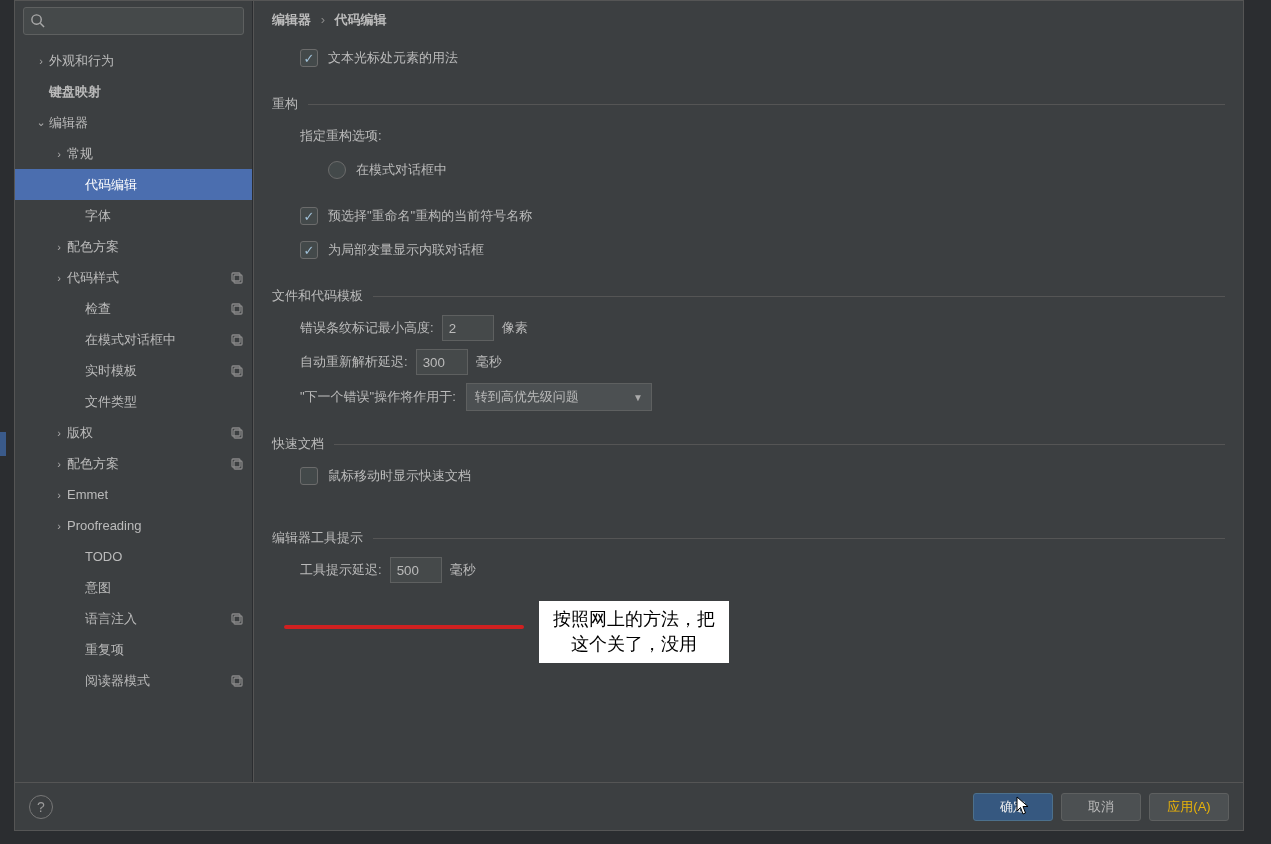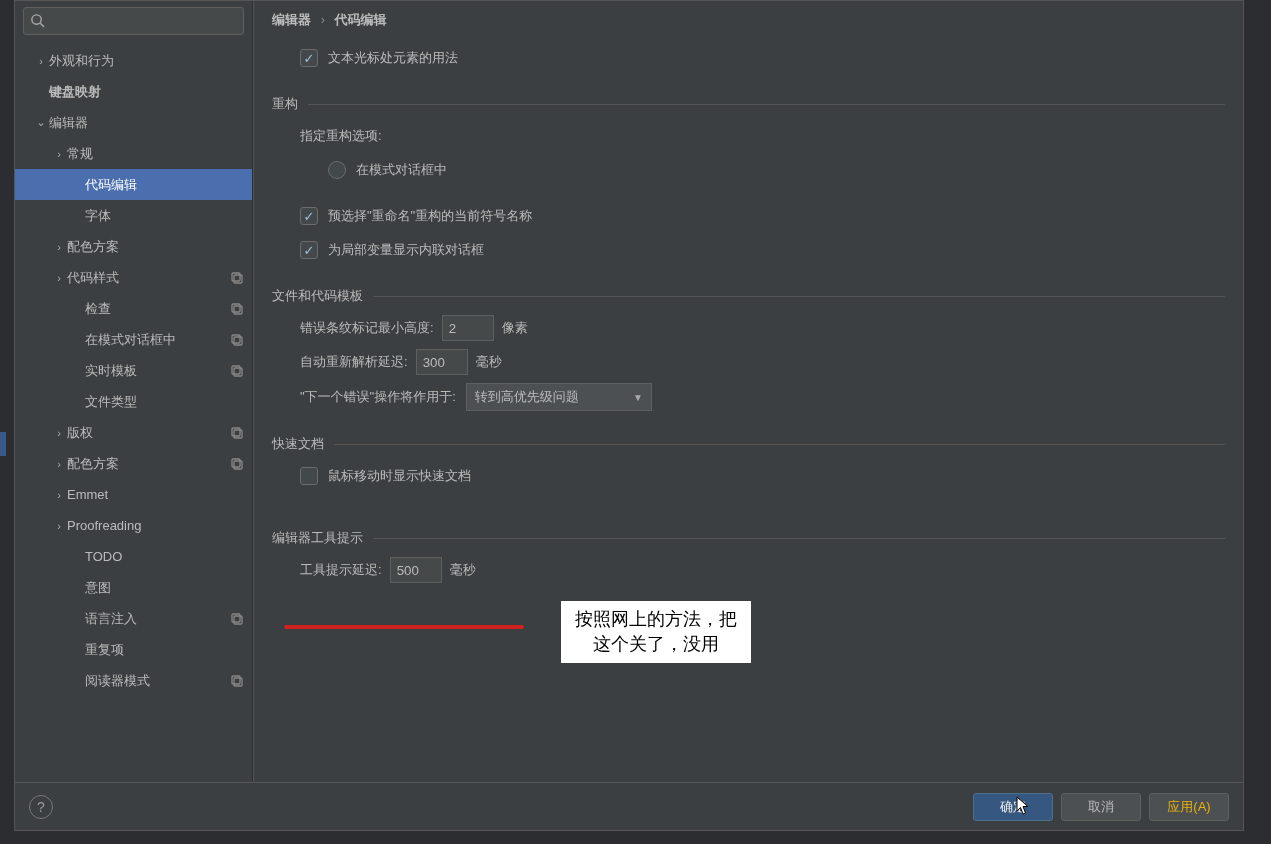--- a/index.html
+++ b/index.html
@@ -252,21 +252,21 @@
           <div class="line"></div>
         </div>
         <div class="row">
           <span>工具提示延迟:</span>
           <input class="num-input" value="500" style="">
           <span>毫秒</span>
         </div>
       </div>
 
       <div class="underline-mark" style="left:30px; top:624px; width:240px;"></div>
-      <div class="annotation-box" style="left:307px; top:600px;">
+      <div class="annotation-box" style="left:285px; top:600px;">
         <div>按照网上的方法，把</div>
         <div>这个关了，没用</div>
       </div>
     </div>
   </div>
 
   <div class="footer">
     <div class="help-circle">?</div>
     <div class="spacer"></div>
     <div class="btn primary">确定</div>

